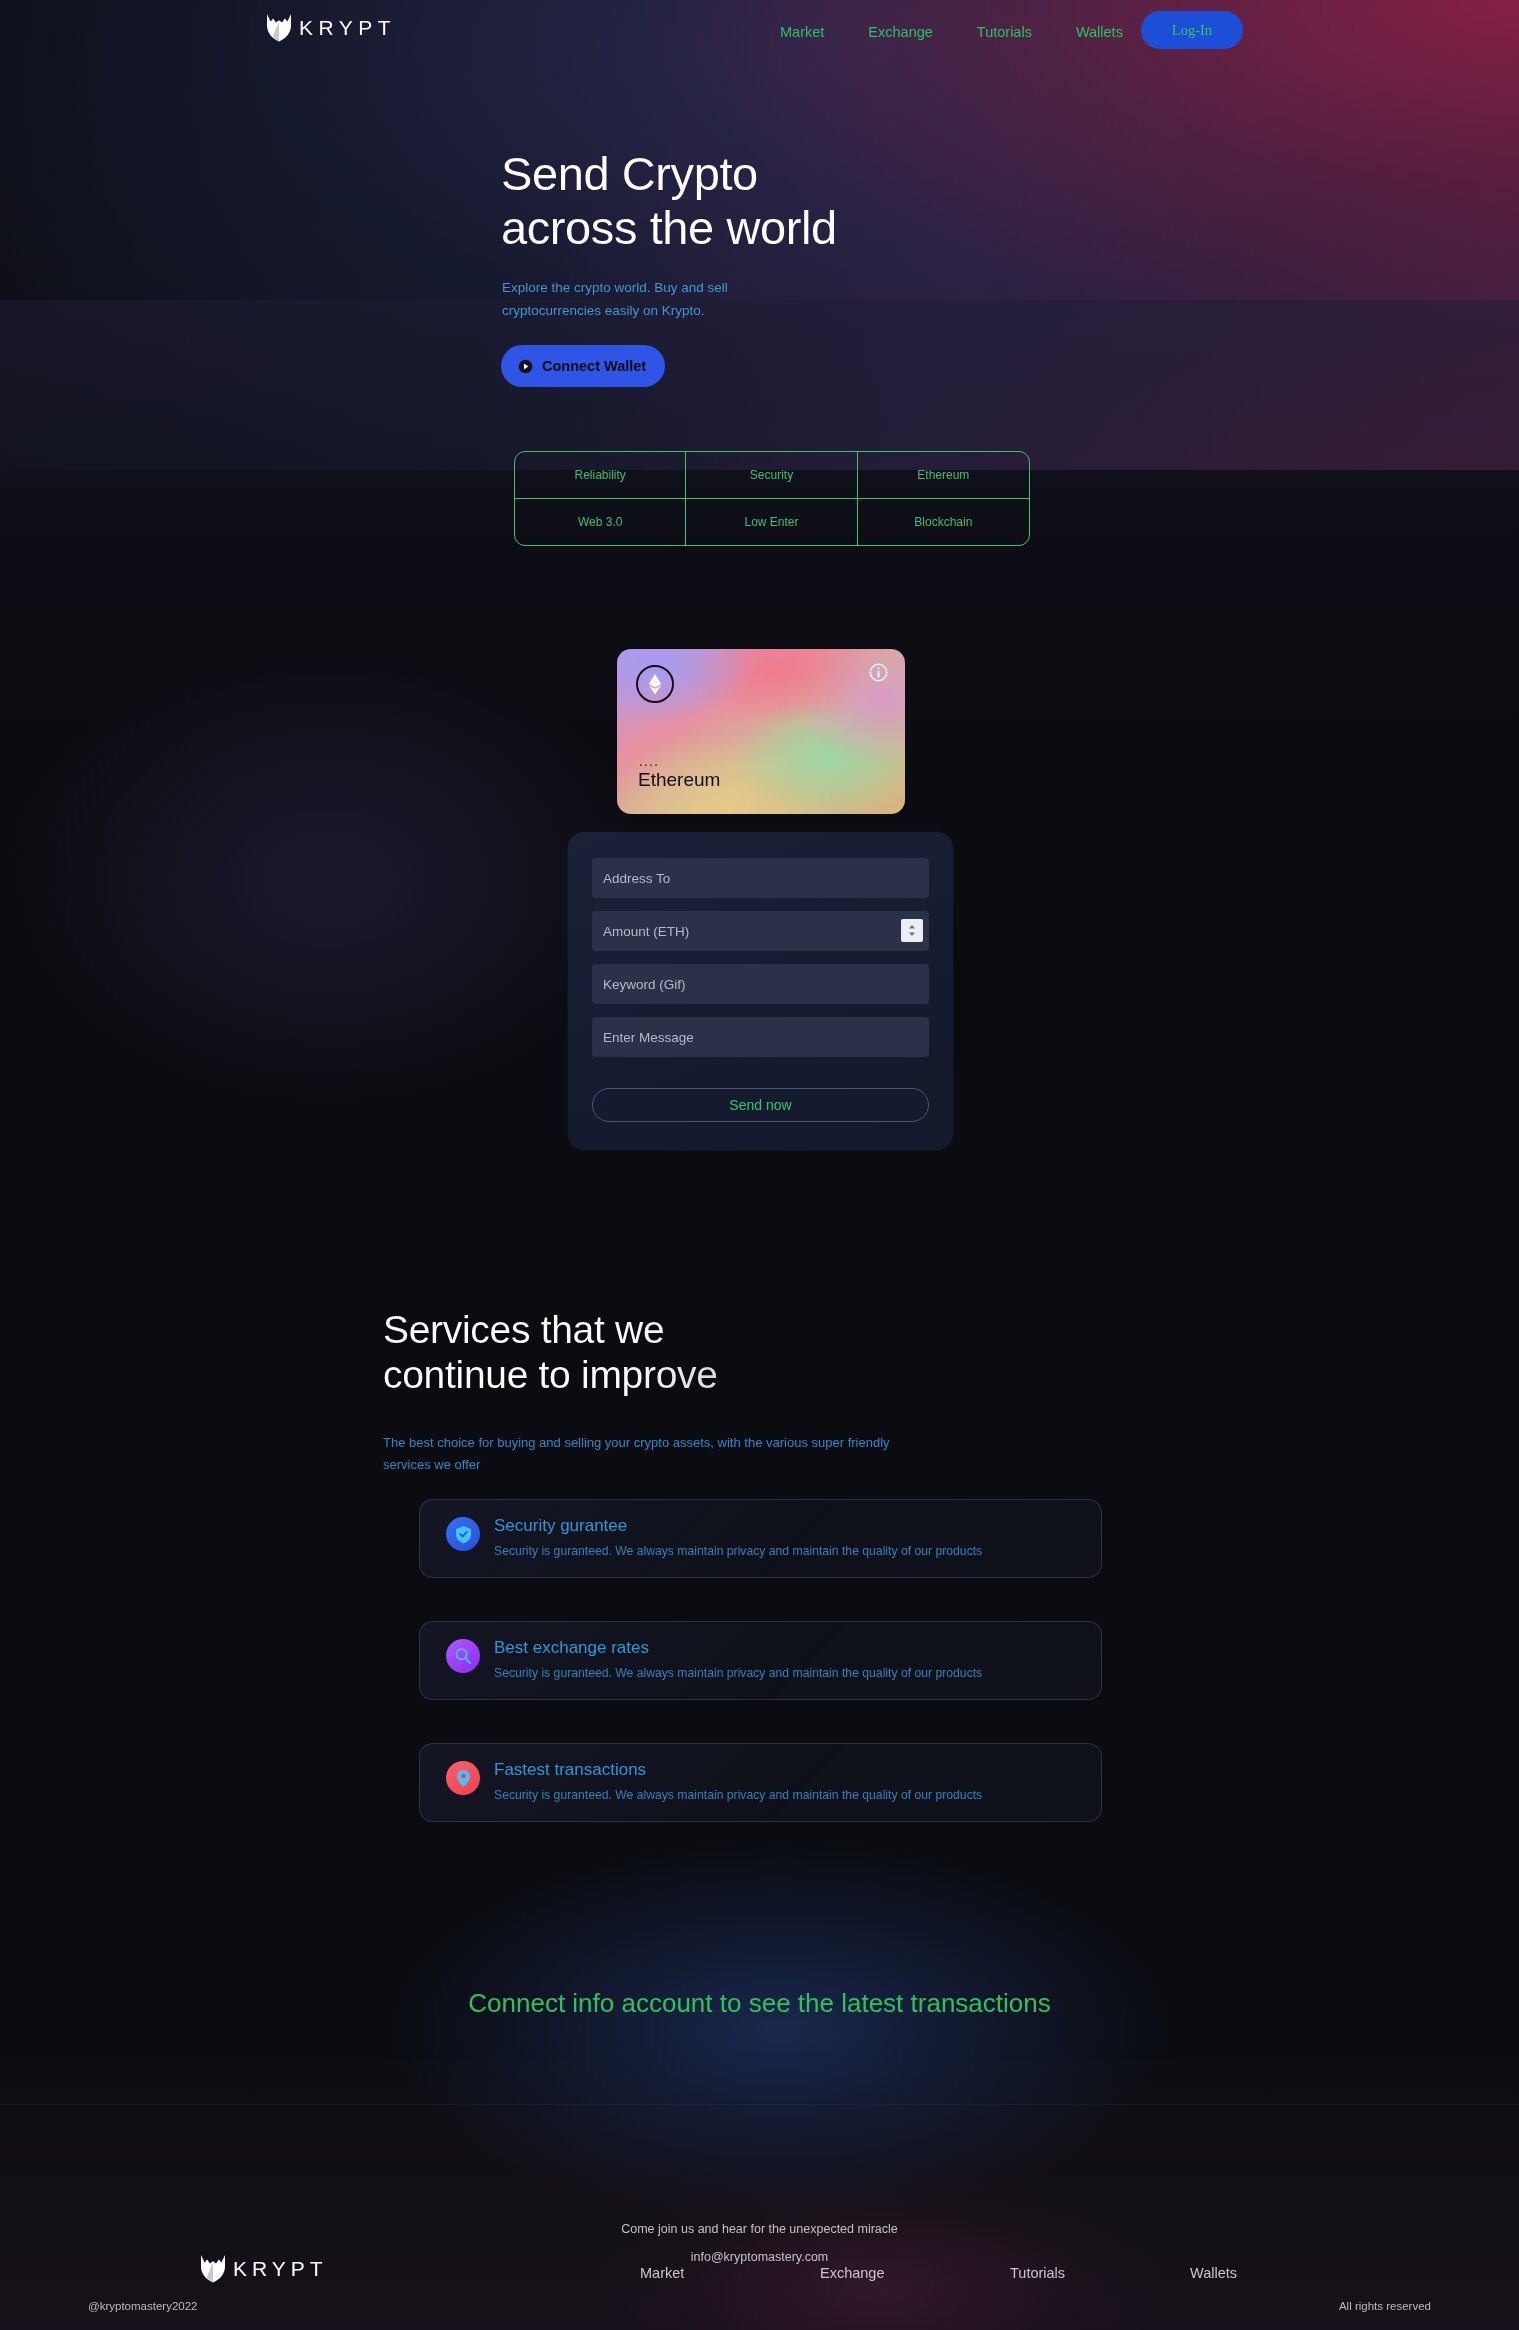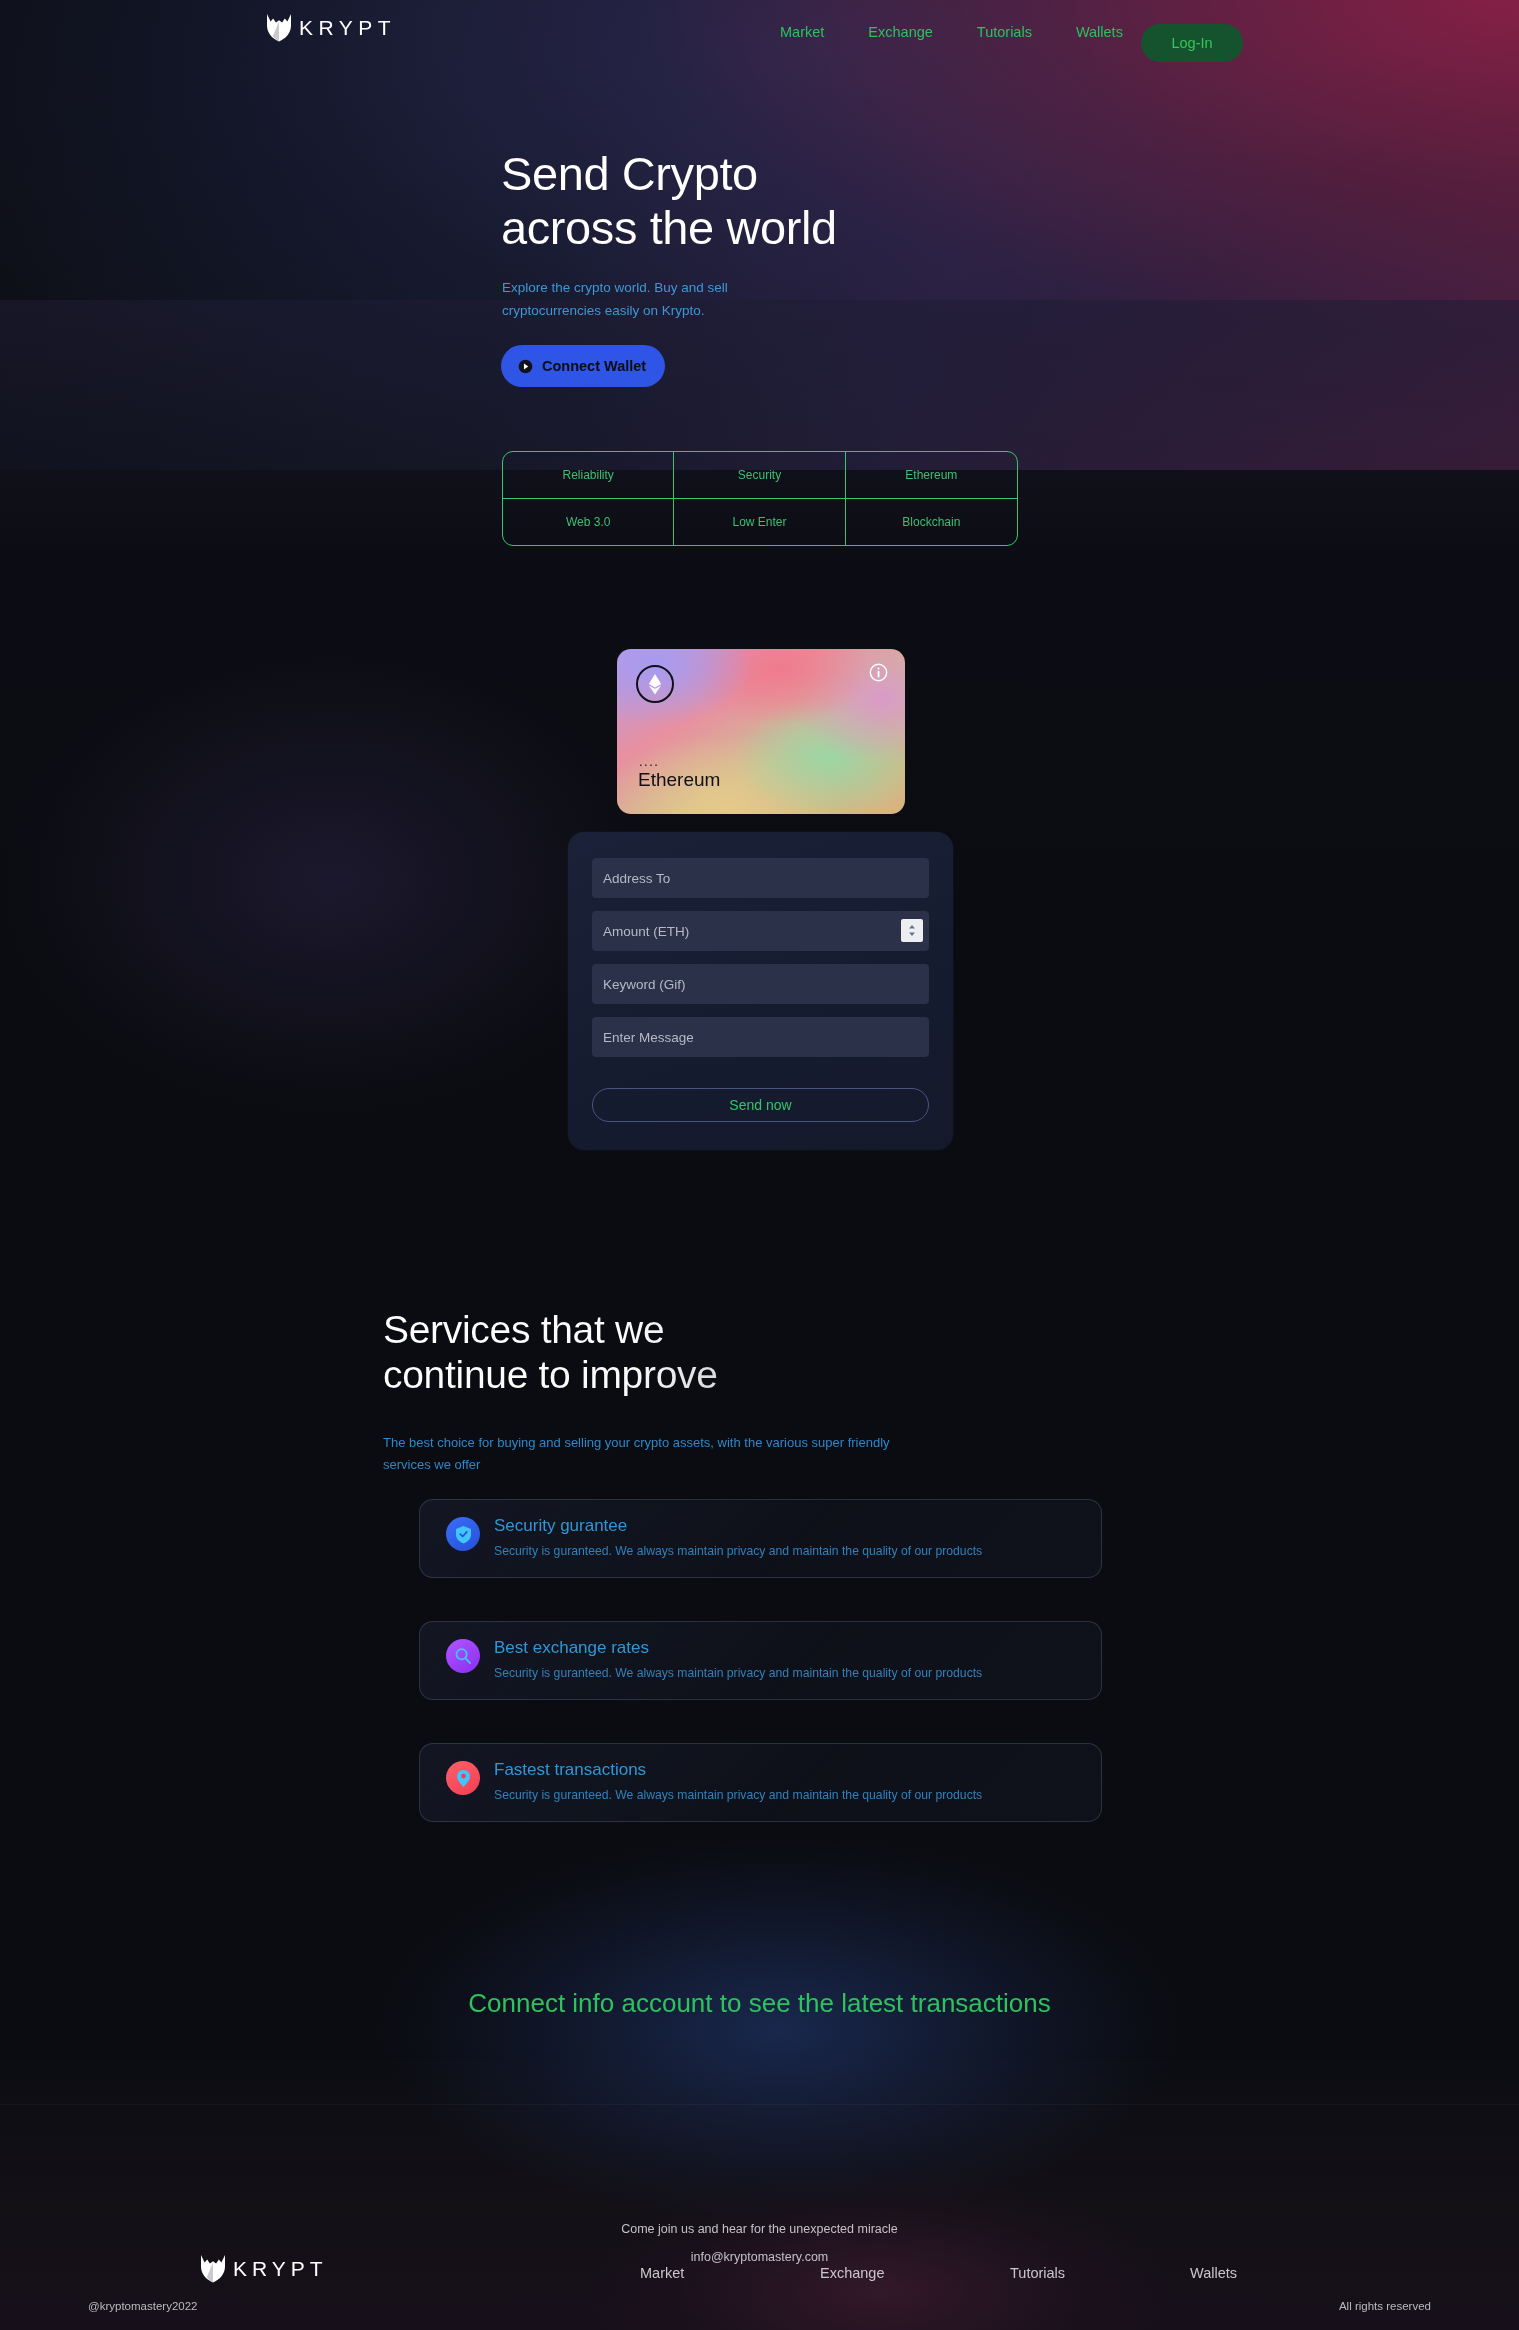--- a/index.html
+++ b/index.html
@@ -48,24 +48,24 @@
     display:flex;align-items:center;
   }
   .logo-wrap{position:absolute;left:266px;top:12px;display:flex;align-items:center;gap:7px;}
   .logo-mark{width:26px;height:30px;display:block;}
   .logo-text{font-size:21px;letter-spacing:5.5px;font-weight:400;color:#fff;line-height:1;}
   .nav-links{position:absolute;left:758px;top:24px;display:flex;align-items:center;gap:0;}
   .nav-link{
     color:#2cc15e;font-size:14.5px;padding:0 22px;cursor:pointer;white-space:nowrap;
   }
   .login-btn{
-    position:absolute;left:1141px;top:24px;width:102px;height:38px;border-radius:24px;
-    background:#14532d;color:#34c759;font-size:14.5px;
+    position:absolute;left:1141px;top:11px;width:102px;height:38px;border-radius:24px;
+    background:#1d4ed8;color:#34c759;font-size:14.5px;
     display:flex;align-items:center;justify-content:center;cursor:pointer;border:none;
-    font-family:Liberation Sans, sans-serif;
+    font-family:Liberation Serif, serif;
   }
 
   
   .hero-title{
     position:absolute;left:501px;top:150px;width:700px;
     font-size:47px;line-height:1.0;font-weight:400;letter-spacing:-0.4px;
     background:linear-gradient(100deg,#ffffff 0%,#ffffff 44%,#f2f2f4 56%,#8b8b92 78%,#5d5d66 100%);
     -webkit-background-clip:text;background-clip:text;color:transparent;
   }
   .hero-title .l2{display:block;margin-top:7px;}
@@ -77,21 +77,21 @@
     position:absolute;left:501px;top:345px;width:164px;height:42px;border-radius:22px;
     background:#2f55e6;border:none;cursor:pointer;
     display:flex;align-items:center;gap:9px;padding-left:17px;
     color:#0c0c12;font-size:14.5px;font-weight:700;
     font-family:"Liberation Sans",sans-serif;
   }
   .connect-btn .play{width:15px;height:15px;flex:0 0 auto;}
 
   
   .feat-grid{
-    position:absolute;left:502px;top:451px;width:516px;height:95px;
+    position:absolute;left:514px;top:451px;width:516px;height:95px;
     display:grid;grid-template-columns:1fr 1fr 1fr;grid-template-rows:1fr 1fr;
     border:1px solid #38c46a;border-radius:11px;overflow:hidden;
   }
   .feat-cell{
     display:flex;align-items:center;justify-content:center;
     color:#3fbf74;font-size:12px;
     border-right:1px solid #38c46a;border-bottom:1px solid #38c46a;
   }
   .feat-cell:nth-child(3n){border-right:none;}
   .feat-cell:nth-child(n+4){border-bottom:none;}

